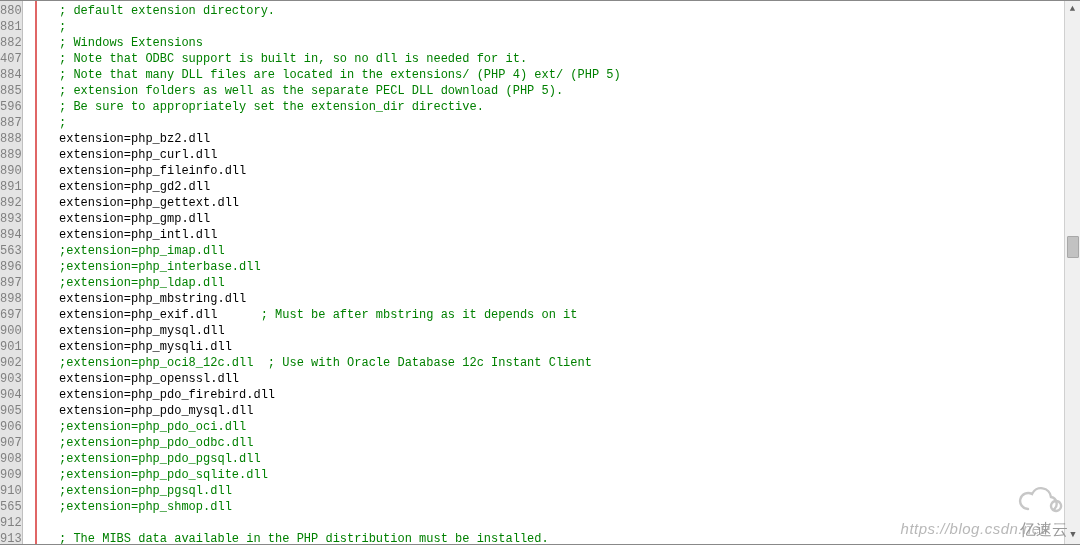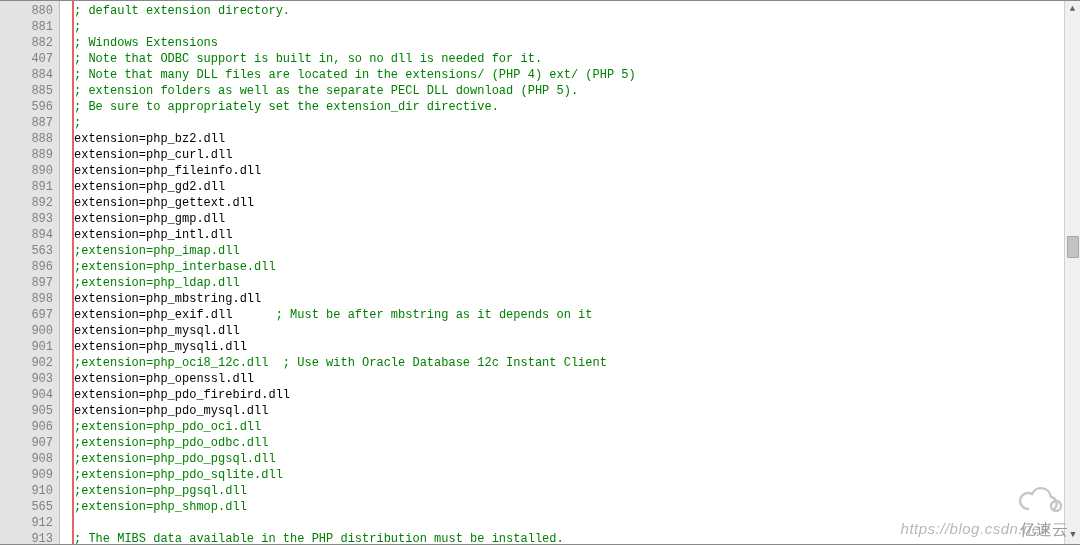--- a/index.html
+++ b/index.html
@@ -14,21 +14,21 @@
   }
   .editor {
     display: flex;
     width: 100%;
     height: 100%;
     border-top: 1px solid #888;
     border-bottom: 1px solid #888;
     position: relative;
   }
   .gutter {
-    width: 60px;
+    width: 23px;
     background: #e4e4e4;
     border-right: 1px solid #c0c0c0;
     text-align: right;
     padding-top: 2px;
     flex-shrink: 0;
   }
   .gutter .ln {
     color: #808080;
     padding-right: 6px;
     line-height: 16px;
@@ -36,21 +36,21 @@
     font-size: 12px;
   }
   .marker-bar {
     width: 14px;
     background: #ffffff;
     border-right: 2px solid #e06666;
     flex-shrink: 0;
   }
   .code {
     flex: 1;
-    padding-left: 0;
+    padding-left: 22px;
     padding-top: 2px;
     white-space: pre;
     overflow: hidden;
   }
   .code .row {
     line-height: 16px;
     height: 16px;
     font-size: 12px;
   }
   .c { color: #008000; }

